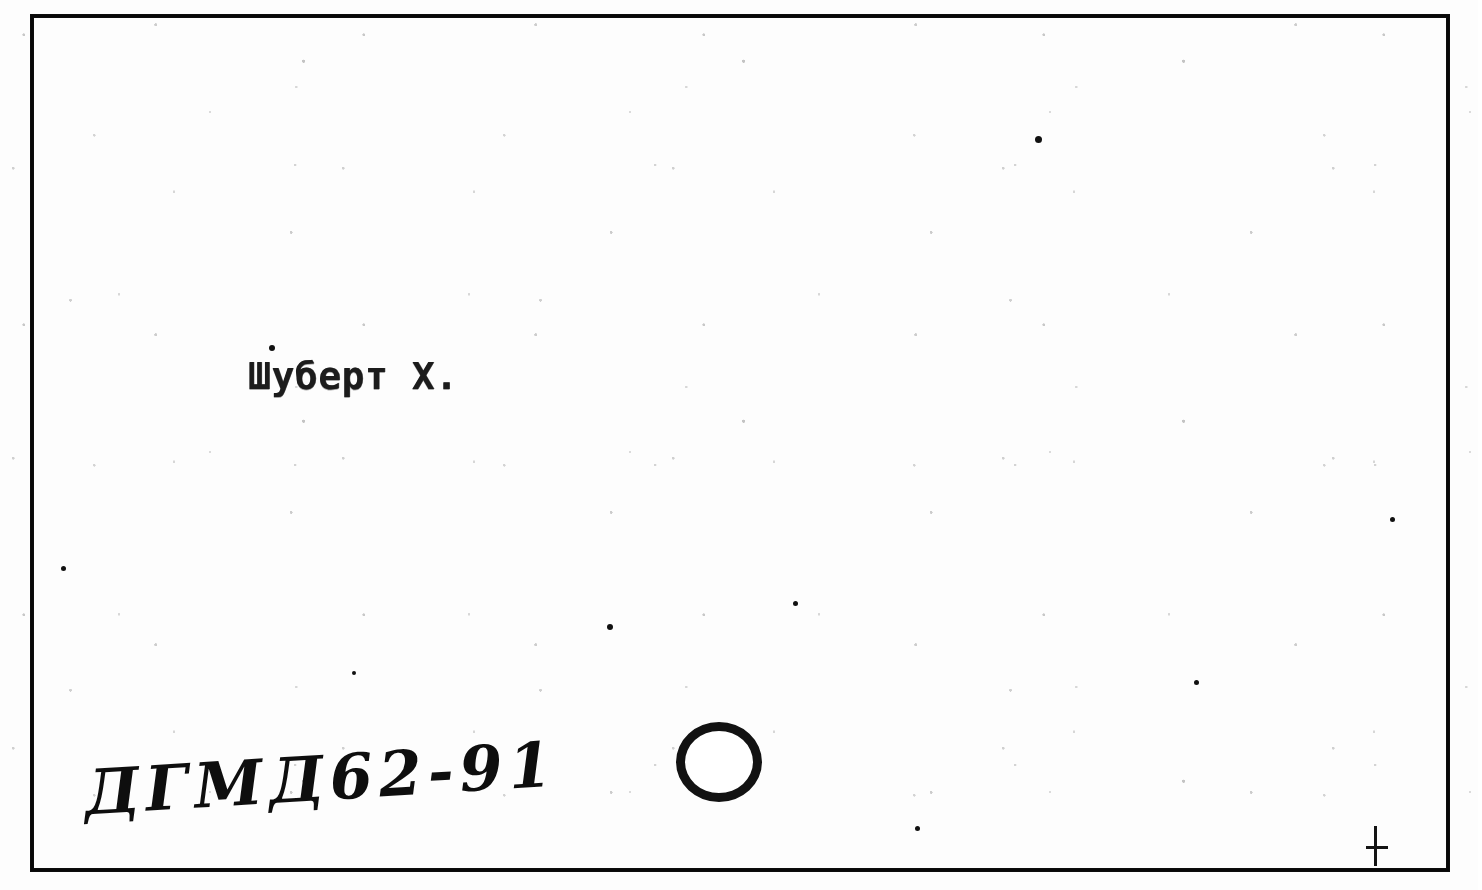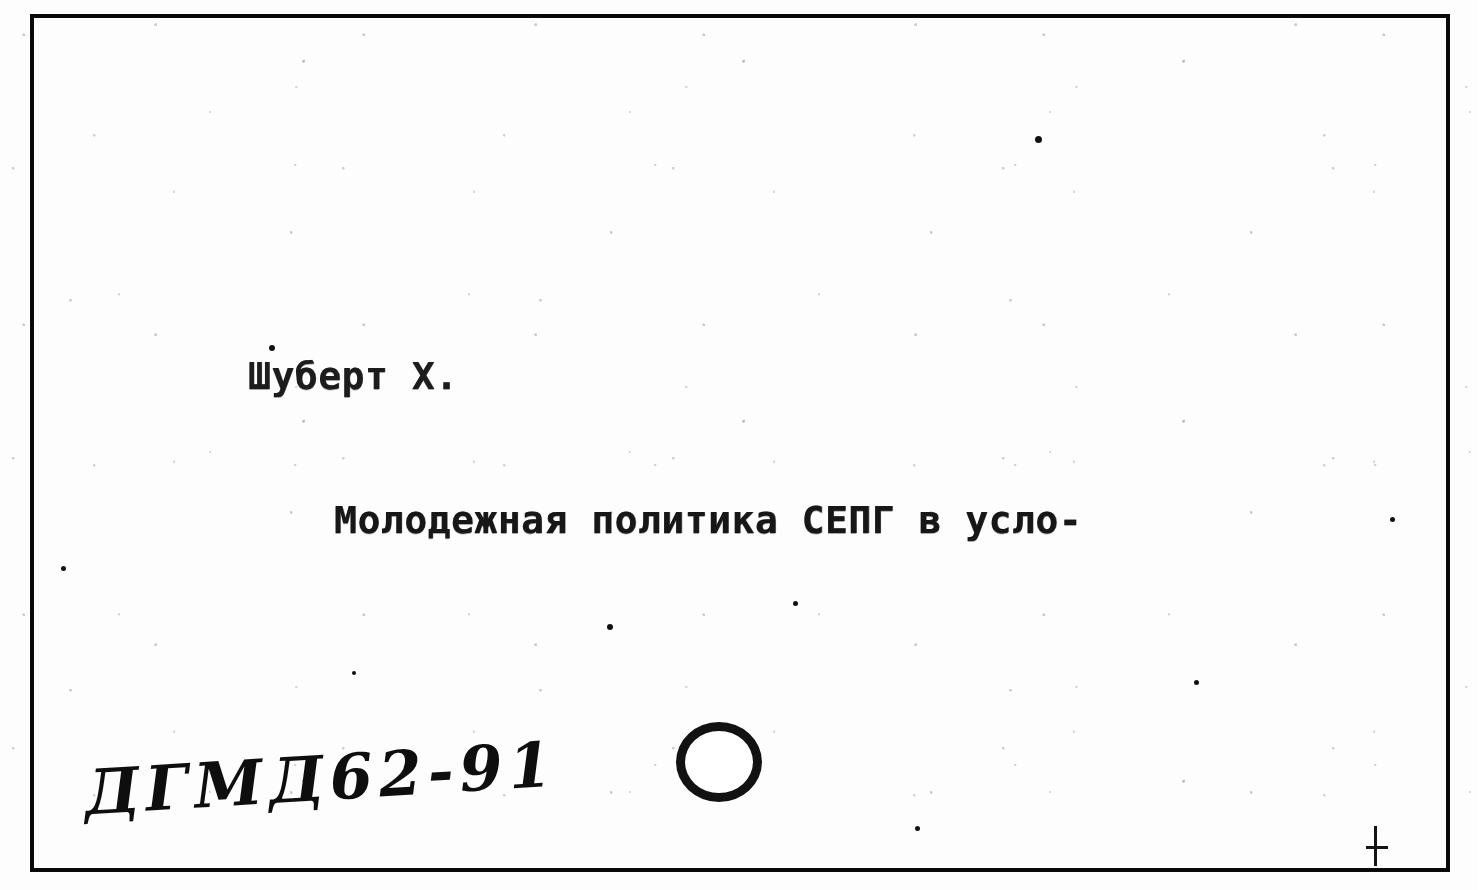--- a/index.html
+++ b/index.html
@@ -148,21 +148,20 @@
 <body>
 
 <div class="page">
 
   <div class="scan-noise"></div>
 
   <div class="card-frame"></div>
 
   <div class="typed-block">
     <span class="typed-line l1">Шуберт Х.</span>
-    <span class="typed-line l2 indent">Молодежная политика СЕПГ в усло-</span>
     
     
     
   </div>
 
   <div class="handwritten">ДГМД62-91</div>
 
   <div class="punch-circle"></div>
 
   <div class="speck speck-a"></div>

